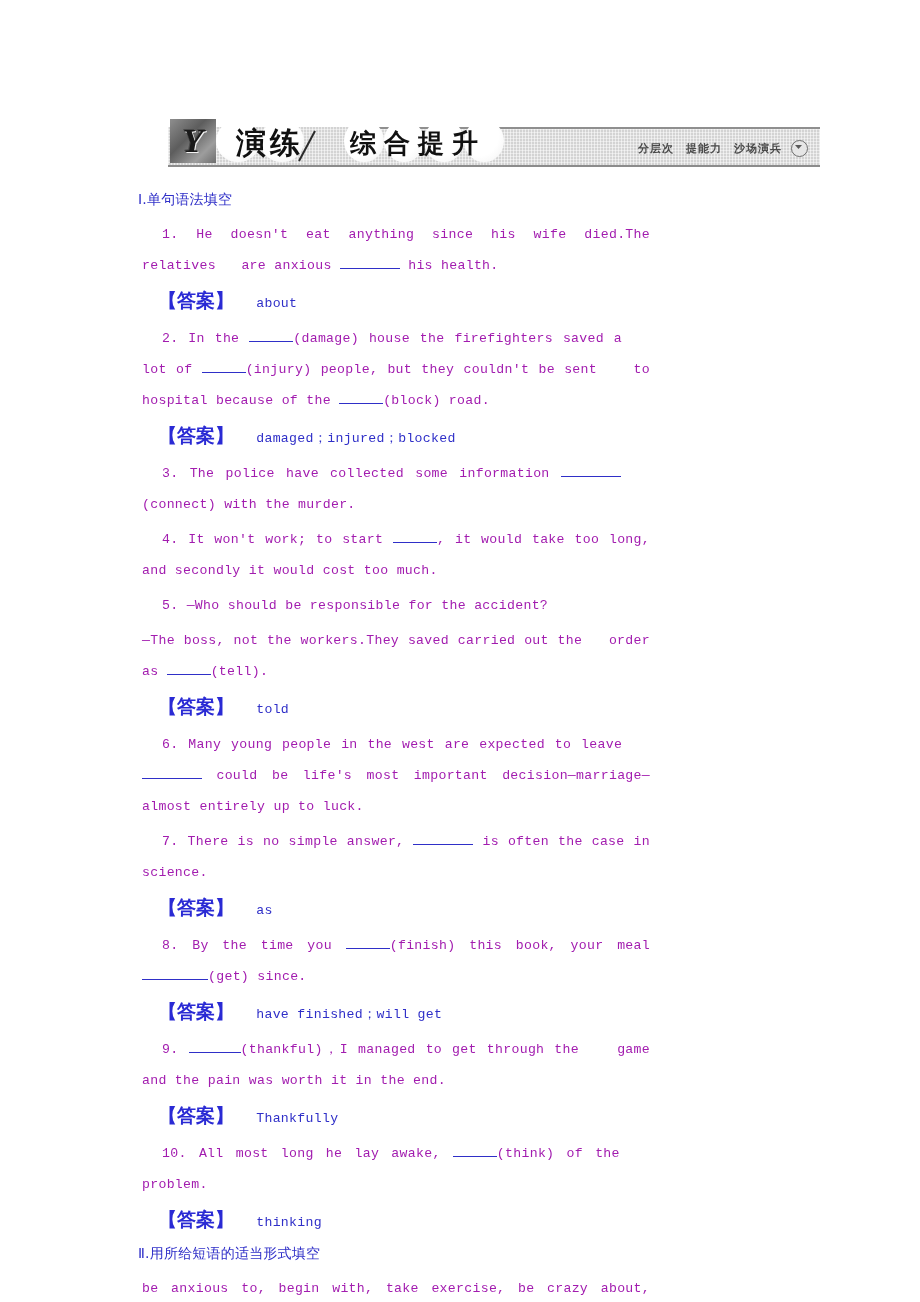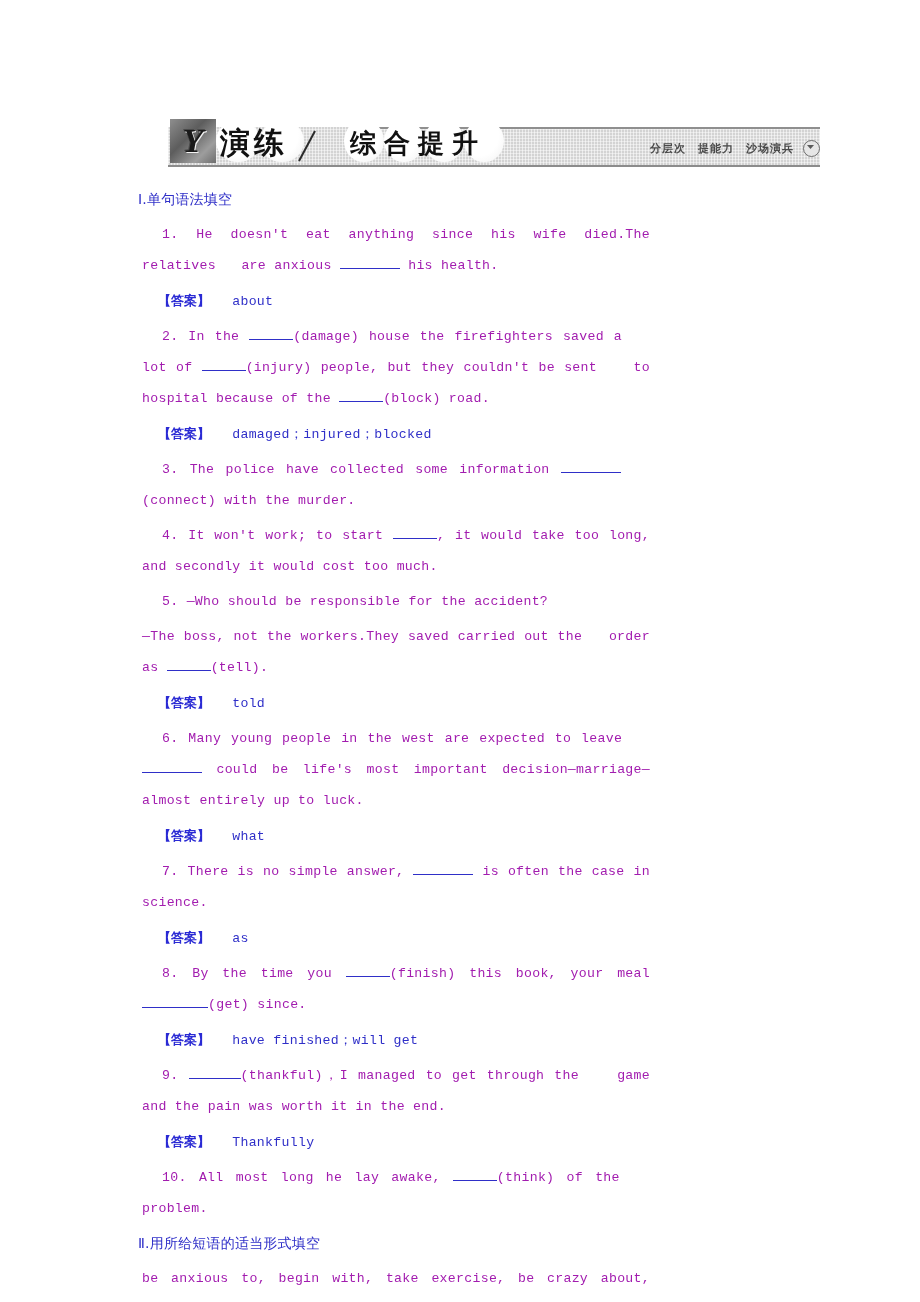--- a/index.html
+++ b/index.html
@@ -84,21 +84,21 @@
   }
   .pill.p1 { left: 48px; }
   .pill.p2 { left: 92px; }
   .pill.p3 { left: 176px; width: 40px; }
   .pill.p4 { left: 216px; width: 40px; }
   .pill.p5 { left: 256px; width: 40px; }
   .pill.p6 { left: 296px; width: 40px; }
 
   .banner-main-label {
     position: absolute;
-    left: 52px;
+    left: 68px;
     top: 10px;
     font-family: "DejaVu Sans", sans-serif;
     font-weight: bold;
     font-size: 30px;
     letter-spacing: 4px;
     color: #111111;
     z-index: 4;
     white-space: nowrap;
   }
   .banner-sub-label {
@@ -119,21 +119,21 @@
     left: 138px;
     top: 16px;
     width: 2px;
     height: 34px;
     background: #2b2b2b;
     transform: rotate(28deg);
     z-index: 5;
   }
   .banner-tags {
     position: absolute;
-    right: 0;
+    right: 12px;
     top: 27px;
     font-family: "DejaVu Sans", sans-serif;
     font-weight: bold;
     font-size: 11px;
     color: #4a4a4a;
     letter-spacing: 1px;
     white-space: nowrap;
     z-index: 6;
     display: flex;
     align-items: center;
@@ -200,21 +200,21 @@
     line-height: 31px;
     margin: 0;
     padding: 0 98px 0 138px;
     letter-spacing: .3px;
     text-indent: 20px;
   }
   .ans-tag {
     font-family: "DejaVu Sans", sans-serif;
     color: #2a2ad4;
     font-weight: bold;
-    font-size: 13px;
+    font-size: 19px;
     letter-spacing: 0;
   }
   .ans-val {
     padding-left: 14px;
   }
   .blank {
     display: inline-block;
     border-bottom: 1px solid #2f2fc8;
     vertical-align: baseline;
   }
@@ -318,24 +318,20 @@
       <span class="ans-val">told</span>
     </p>
 
     <p class="para hang">
       <span>6.</span>
       <span>Many young people in the west are expected to leave</span>
       <span class="gap"></span>
       <span class="blank w3"></span>
       <span>could be life's most important decision—marriage—almost entirely up to luck.</span>
     </p>
-    <p class="ans">
-      <span class="ans-tag zh">【答案】</span>
-      <span class="ans-val">what</span>
-    </p>
 
     <p class="para hang">
       <span>7.</span>
       <span>There is no simple answer,</span>
       <span class="blank w3"></span>
       <span>is often the case in science.</span>
     </p>
     <p class="ans">
       <span class="ans-tag zh">【答案】</span>
       <span class="ans-val">as</span>
@@ -362,20 +358,24 @@
       <span class="ans-tag zh">【答案】</span>
       <span class="ans-val">Thankfully</span>
     </p>
 
     <p class="para hang">
       <span>10.</span>
       <span>All most long he lay awake,</span>
       <span class="blank w2"></span><span>(think) of the</span>
       <span class="gap"></span>
       <span>problem.</span>
+    </p>
+    <p class="ans">
+      <span class="ans-tag zh">【答案】</span>
+      <span class="ans-val">thinking</span>
     </p>
 
     <div class="sec-head zh">Ⅱ.用所给短语的适当形式填空</div>
 
     <p class="para">be anxious to, begin with, take exercise, be crazy about, head towards</p>
 
     <p class="para">
       <span>1.</span>
       <span>We saw the boy</span>
       <span class="blank w2"></span>

